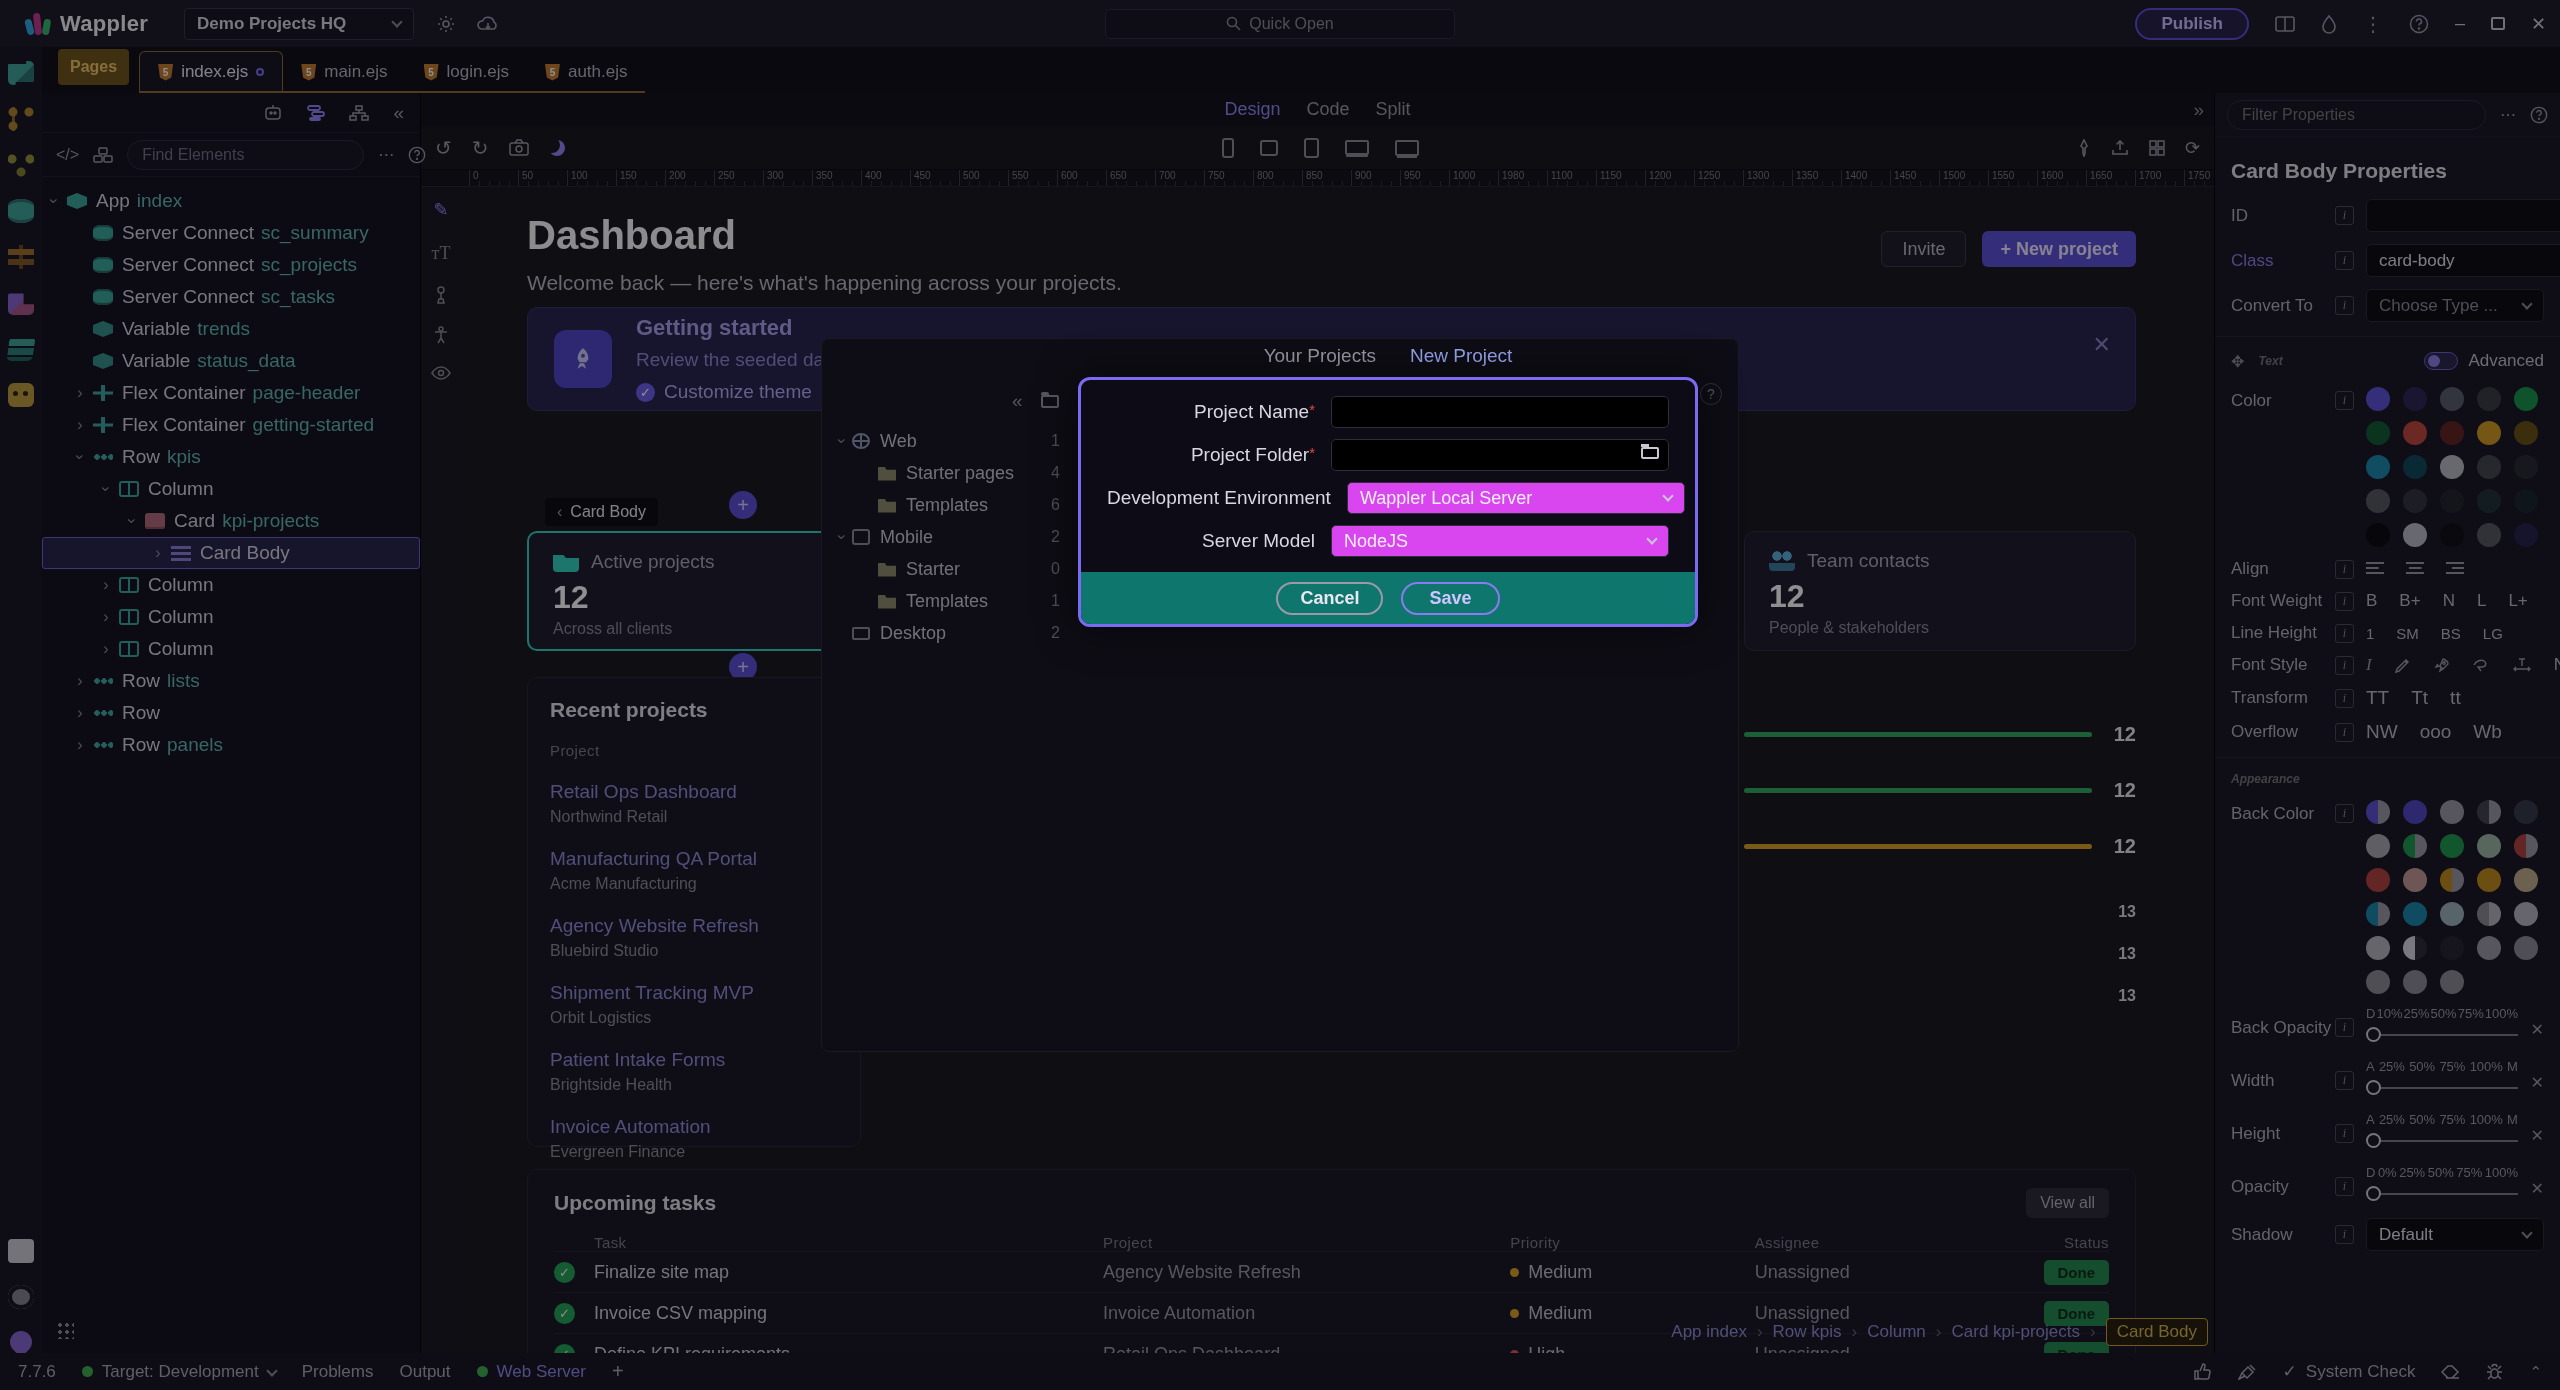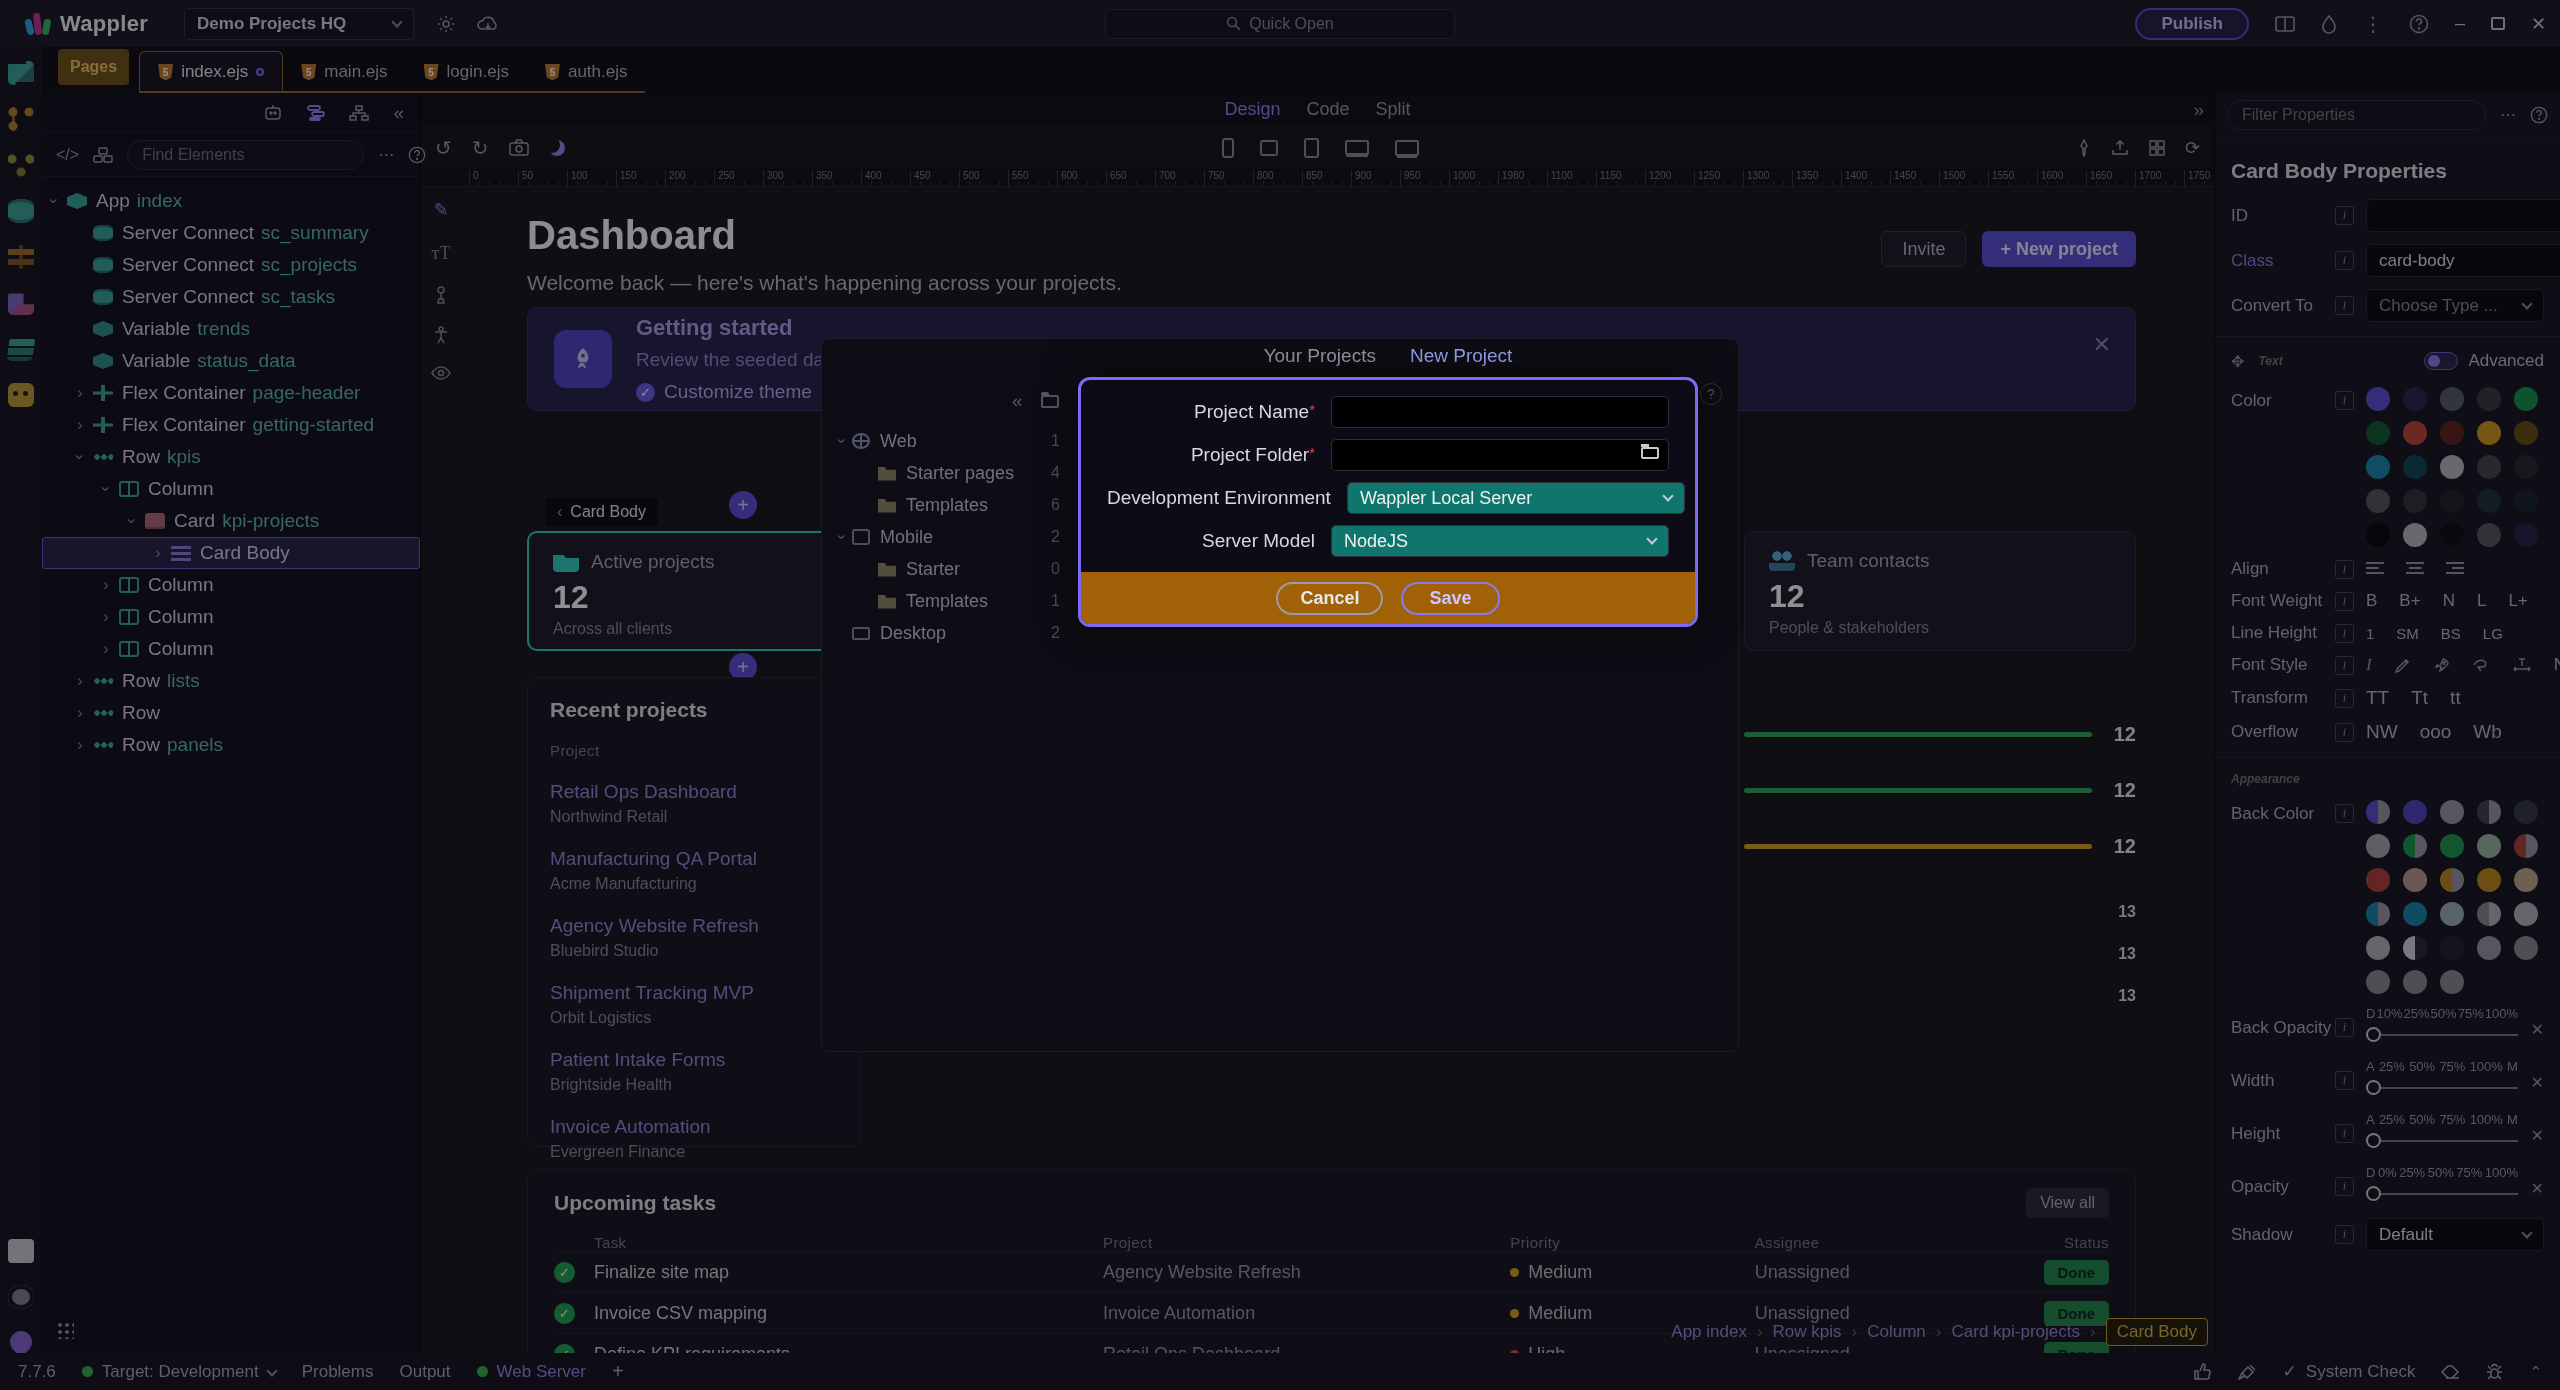--- a/index.html
+++ b/index.html
@@ -229,23 +229,23 @@
   .mtab.active { color:#98a5f0; }
   .modal { position:absolute; left:1078px; top:377px; width:620px; height:250px; background:#0d0c16; border:3px solid #7b6af2; border-radius:12px; overflow:hidden; box-shadow:0 0 40px rgba(0,0,0,.6); }
   .mbody { padding:16px 26px 0; }
   .mrow { display:flex; align-items:center; margin-bottom:11px; }
   .mlabel { flex:1; text-align:right; font-size:19px; color:#d8d8e0; padding-right:4px; white-space:nowrap; }
   .req { color:#e04848; font-size:15px; vertical-align:top; }
   .mfield { flex:0 0 338px; margin-left:12px; position:relative; }
   .minput { width:100%; height:32px; background:#000; border:1px solid #2e2e3a; border-radius:5px; color:#e8e8ee; font-size:18px; padding:0 12px; }
   .mfolder { position:absolute; right:10px; top:8px; width:18px; height:12px; border:2px solid #c8c8d2; border-radius:2px; }
   .mfolder::before { content:""; position:absolute; left:-2px; top:-5px; width:8px; height:3px; background:#c8c8d2; }
-  .mselect { width:100%; height:32px; background:#0f766e; border:1px solid #2e2e3a; border-radius:5px; color:#f0f0f4; font-size:18px; display:flex; align-items:center; justify-content:space-between; padding:0 12px; }
+  .mselect { width:100%; height:32px; background:#d946ef; border:1px solid #2e2e3a; border-radius:5px; color:#f0f0f4; font-size:18px; display:flex; align-items:center; justify-content:space-between; padding:0 12px; }
   .mselect .chev { border-color:#c8c8d2; }
-  .mfooter { position:absolute; left:0; right:0; bottom:0; height:52px; background:#a16207; display:flex; align-items:center; justify-content:center; gap:18px; }
+  .mfooter { position:absolute; left:0; right:0; bottom:0; height:52px; background:#0f766e; display:flex; align-items:center; justify-content:center; gap:18px; }
   .btn-cancel { height:33px; padding:0 22px; border:2px solid #9a9aa8; border-radius:17px; color:#e8e8f0; font-size:18px; font-weight:700; background:transparent; display:flex; align-items:center; }
   .btn-save { height:33px; padding:0 26px; border:2px solid #8a7bf0; border-radius:17px; color:#cfc6ff; font-size:18px; font-weight:700; background:transparent; display:flex; align-items:center; }
 
   .muted { color:#9a9aa6; }
   svg { display:block; }
 </style>
 </head>
 <body>
 
 <div class="stage">

